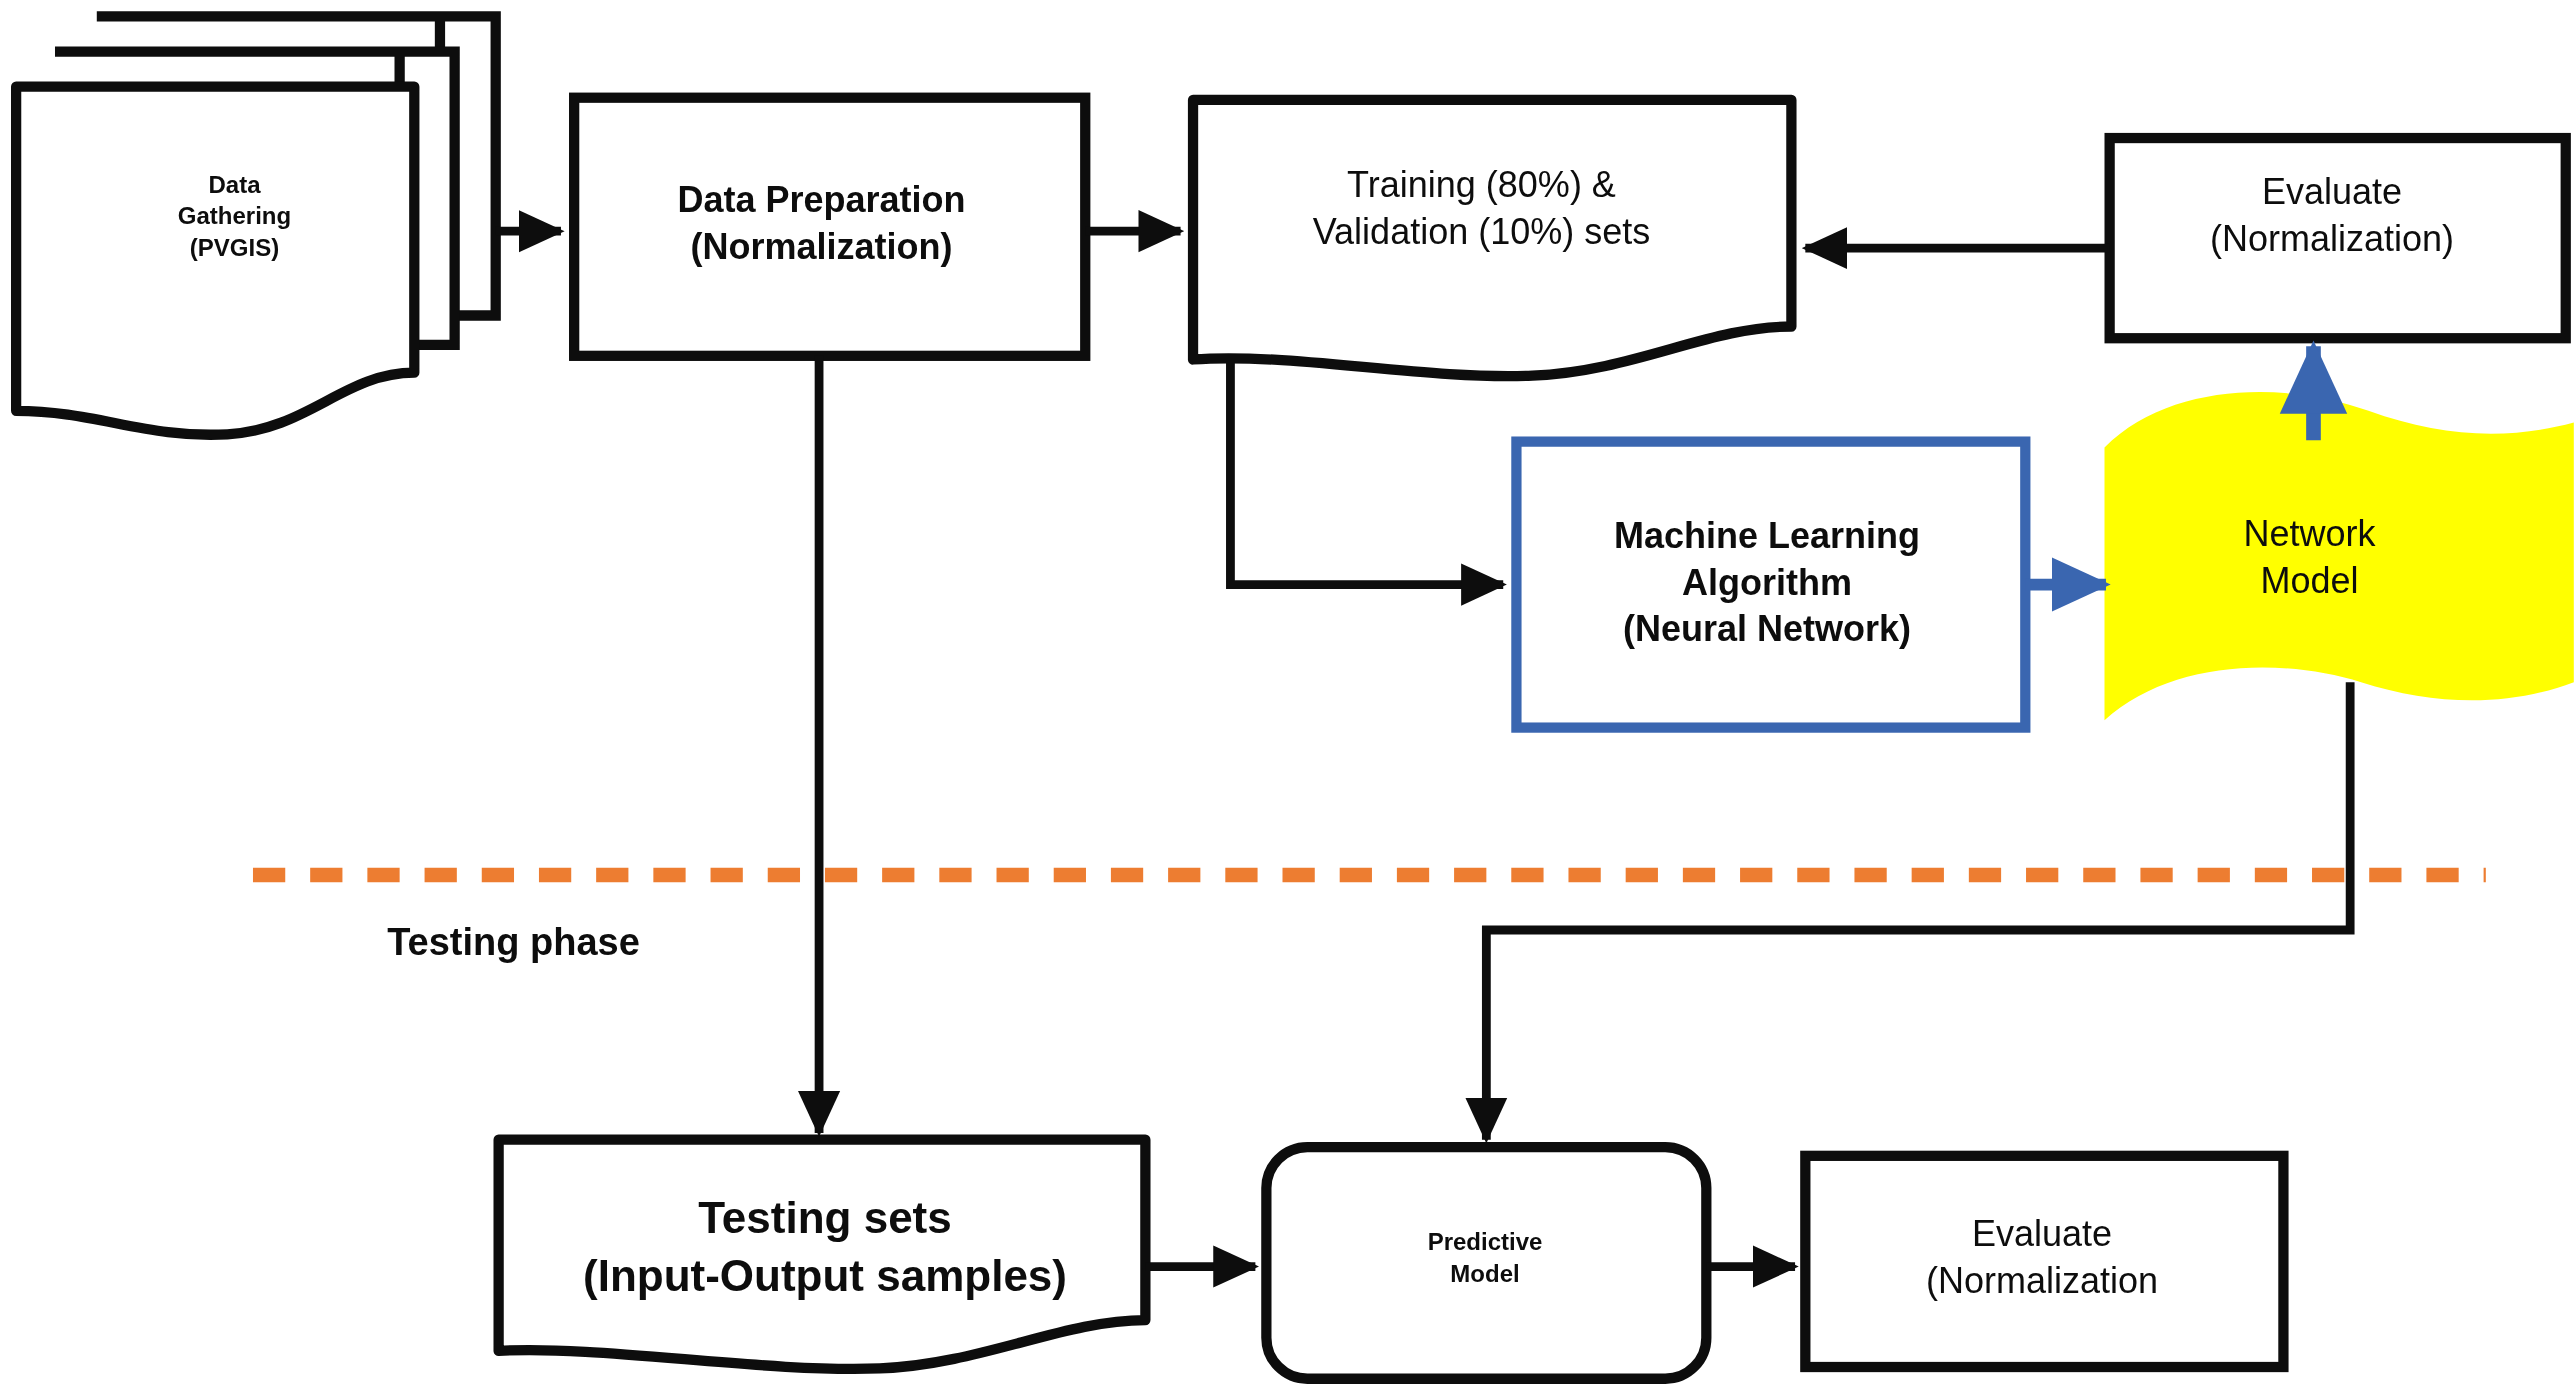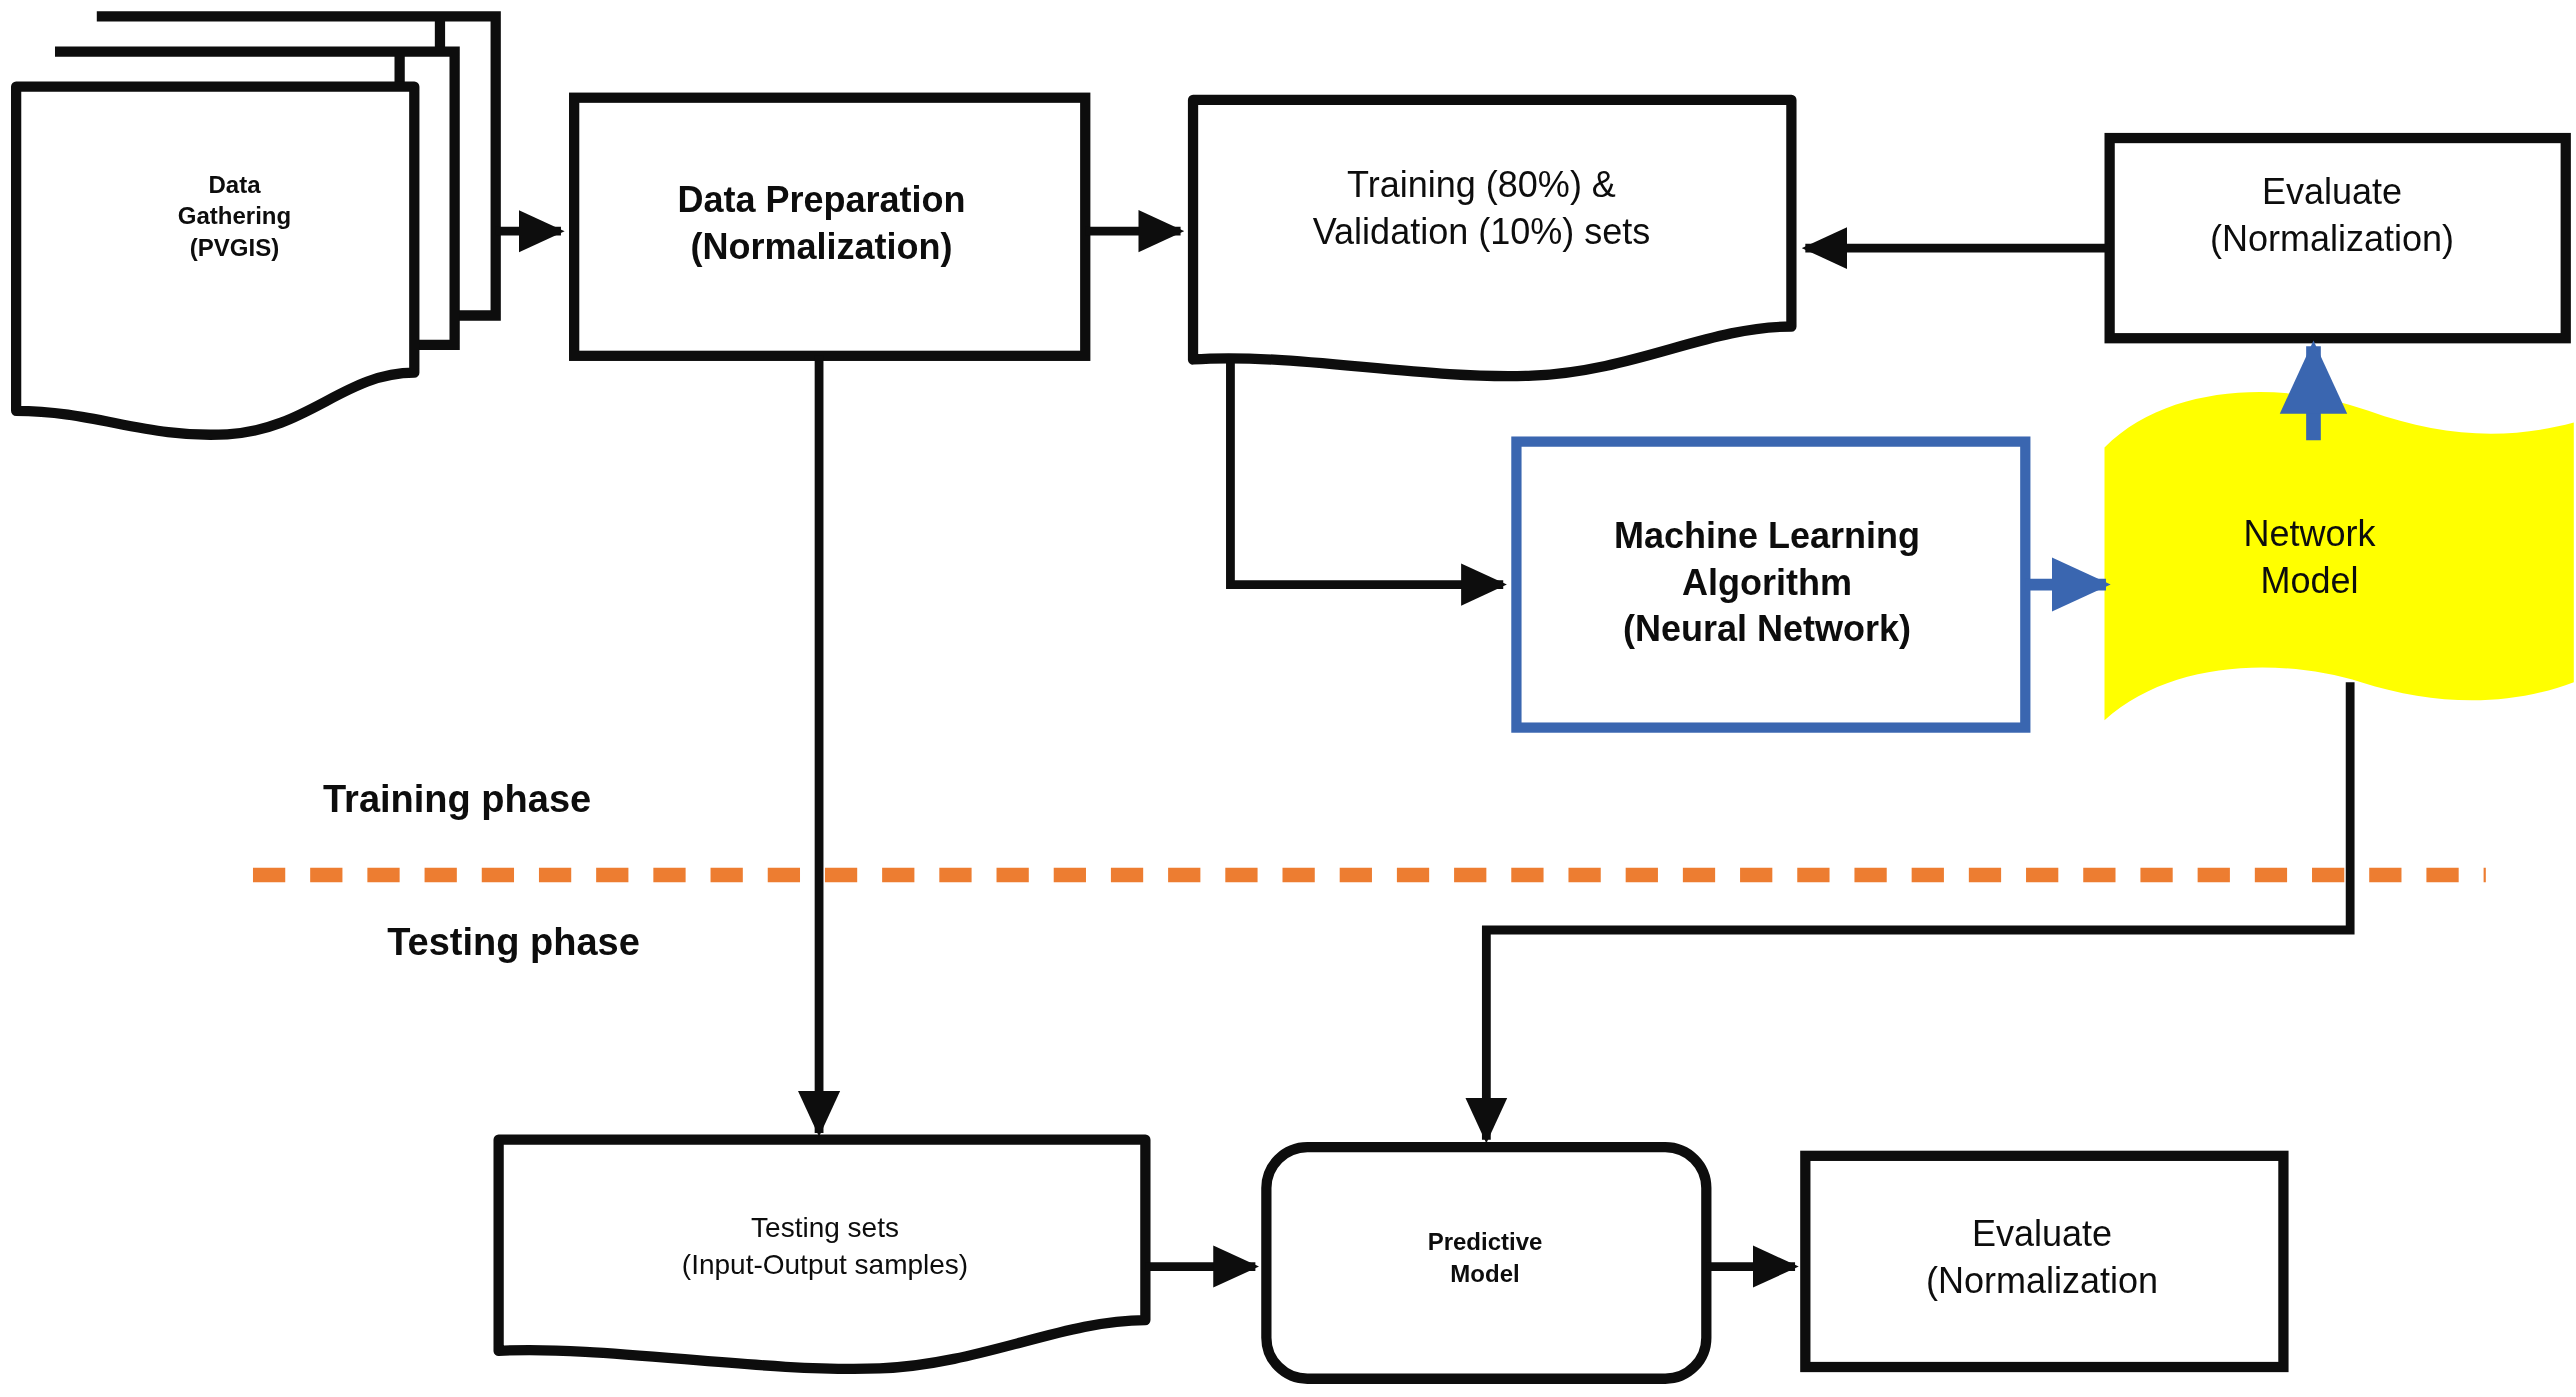--- a/index.html
+++ b/index.html
@@ -41,21 +41,21 @@
   .node-label .ln { display: block; }
 
   .lbl-data-gathering   { left: 22px;   top: 95px;  width: 425px; height: 242px; font-size: 24px; font-weight: bold; }
   .lbl-data-prep        { left: 576px;  top: 103px;  width: 491px; height: 242px; font-size: 36px; font-weight: bold; }
   .lbl-training-sets    { left: 1188px; top: 110px;  width: 587px; height: 198px; font-size: 36px; font-weight: normal; text-align: center; }
   .lbl-evaluate-top     { left: 2112px; top: 117px;  width: 440px; height: 198px; font-size: 36px; font-weight: normal; }
   .lbl-ml-algo          { left: 1525px; top: 462px;  width: 484px; height: 242px; font-size: 36px; font-weight: bold; }
   .lbl-network-model    { left: 2119px; top: 451px;  width: 381px; height: 213px; font-size: 36px; font-weight: normal; }
   .lbl-training-phase   { left: 323px;  top: 770px; width: 381px; height: 59px;  font-size: 38px; font-weight: bold; align-items: flex-start; }
   .lbl-testing-phase    { left: 323px;  top: 913px; width: 381px; height: 59px;  font-size: 38px; font-weight: bold; align-items: center; }
-  .lbl-testing-sets     { left: 506px;  top: 1166px; width: 638px; height: 161px; font-size: 28px; font-weight: normal; }
+  .lbl-testing-sets     { left: 506px;  top: 1166px; width: 638px; height: 161px; font-size: 44px; font-weight: bold; }
   .lbl-predictive-model { left: 1276px; top: 1173px; width: 418px; height: 169px; font-size: 24px; font-weight: bold; }
   .lbl-evaluate-bottom  { left: 1811px; top: 1173px; width: 462px; height: 169px; font-size: 36px; font-weight: normal; }
 </style>
 </head>
 <body>
 
 <div id="stage">
 
   <svg id="diagram-svg" viewBox="0 0 3513 1906">
     <defs>
@@ -148,23 +148,20 @@
     <span class="ln">Machine Learning</span>
     <span class="ln">Algorithm</span>
     <span class="ln">(Neural Network)</span>
   </div>
 
   <div class="node-label lbl-network-model">
     <span class="ln">Network</span>
     <span class="ln">Model</span>
   </div>
 
-  <div class="node-label lbl-training-phase">
-    <span class="ln">Training phase</span>
-  </div>
 
   <div class="node-label lbl-testing-phase">
     <span class="ln">Testing phase</span>
   </div>
 
   <div class="node-label lbl-testing-sets">
     <span class="ln">Testing sets</span>
     <span class="ln">(Input-Output samples)</span>
   </div>
 

